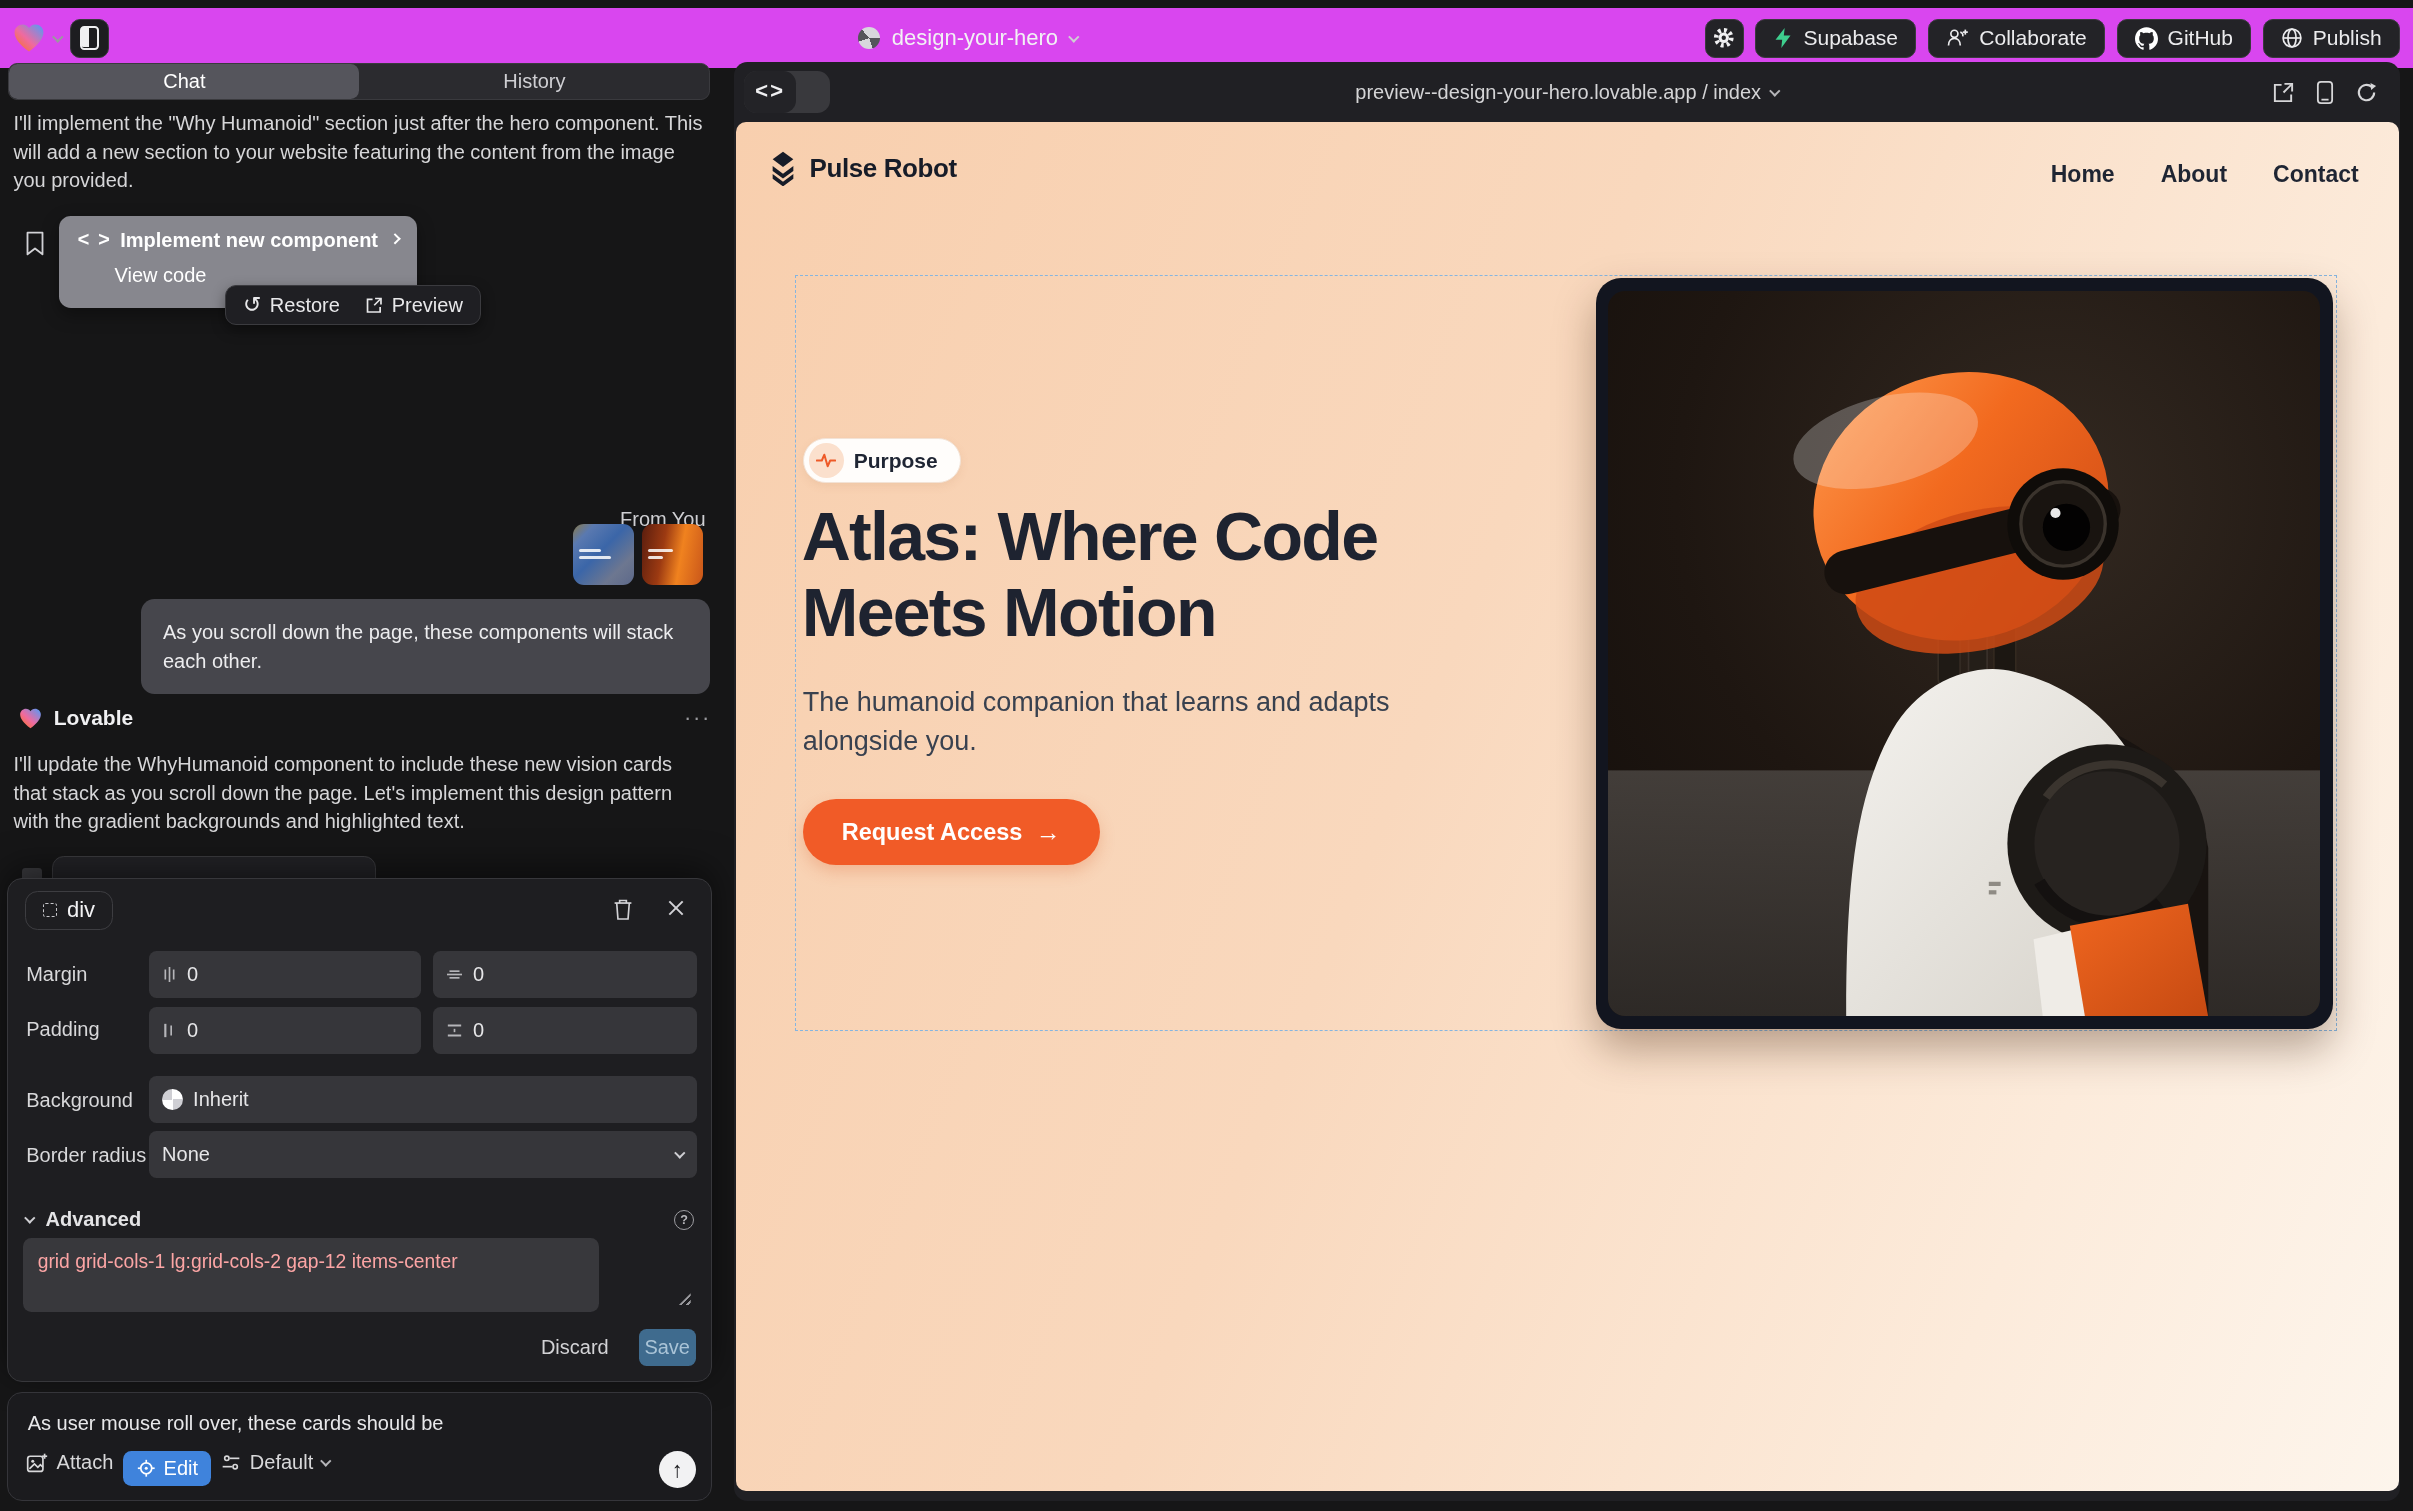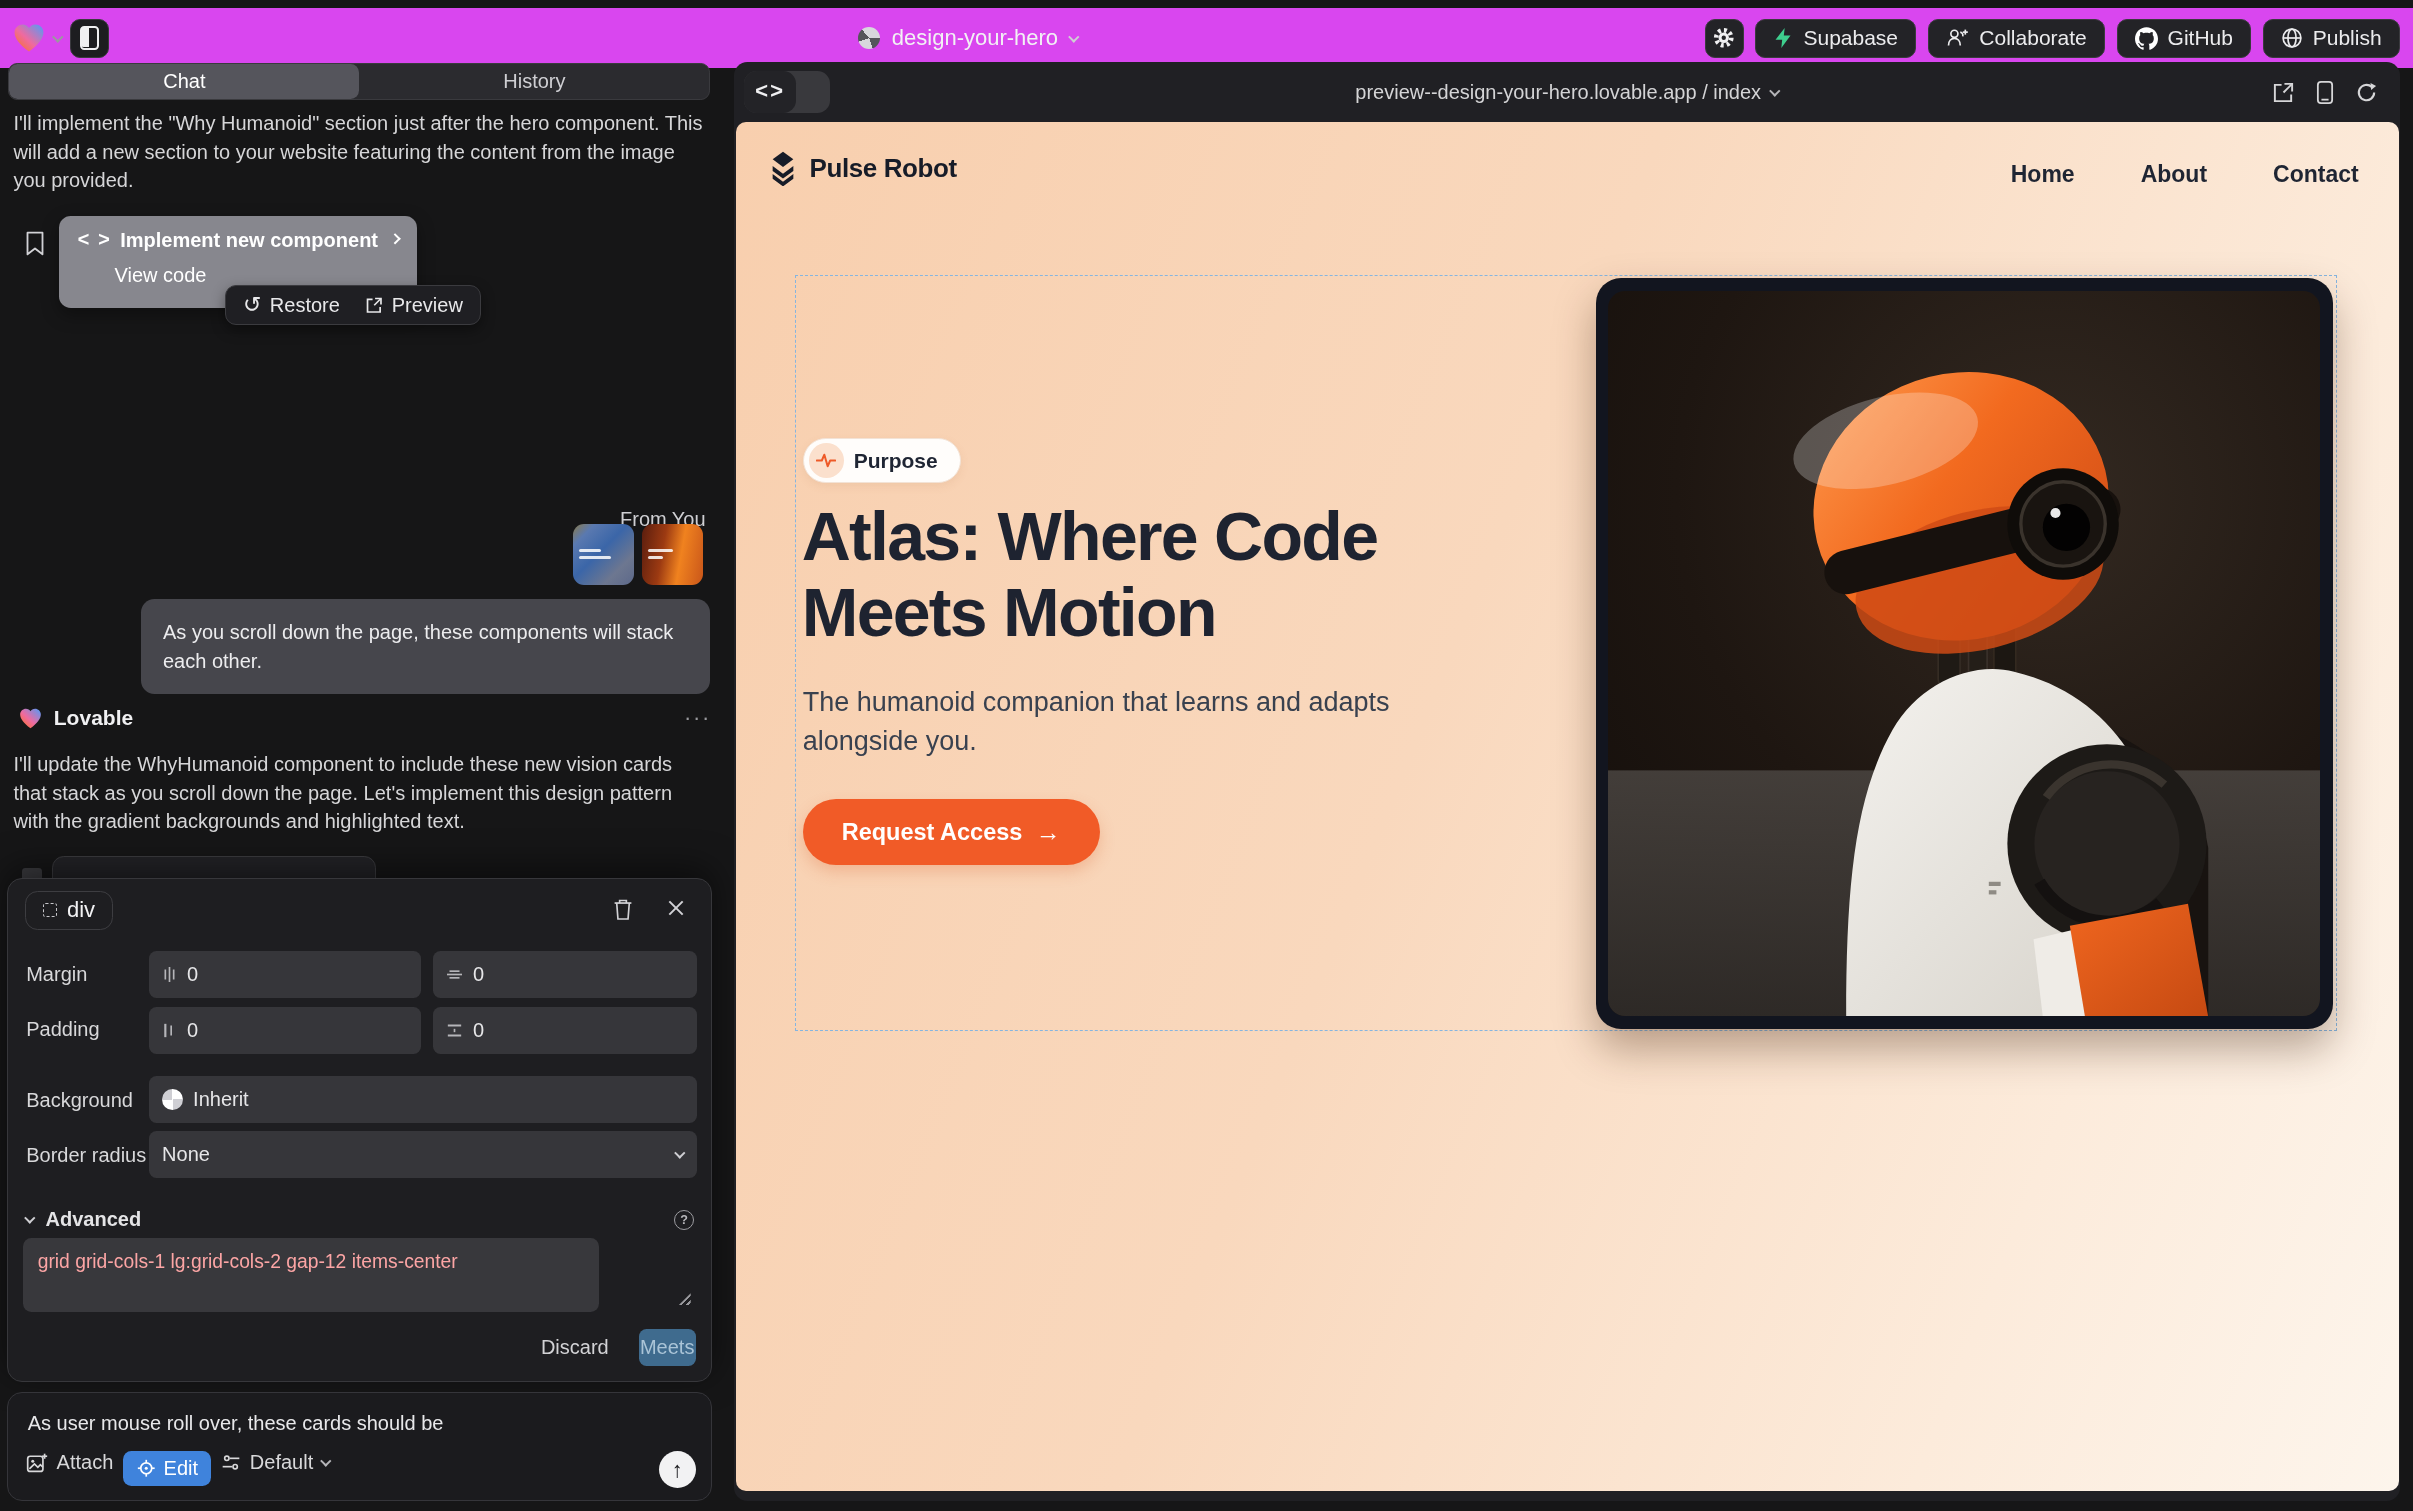--- a/index.html
+++ b/index.html
@@ -78,21 +78,21 @@
   .preview { position:absolute; left:734px; top:62px; width:1666px; height:1439px; background:#202024; border-radius:13.4px; }
   .chrome { position:absolute; left:0; top:0; width:100%; height:60px; }
   .code-toggle { position:absolute; left:10px; top:9.2px; width:86px; height:42px; background:#39393d; border-radius:12.6px; cursor:pointer; }
   .code-toggle .knob { position:absolute; left:0; top:0; width:52px; height:42px; background:#232327; border-radius:12.6px; display:flex; align-items:center; justify-content:center; color:#f0f0f2; }
   .url-bar { position:absolute; left:0; top:0; width:100%; height:60px; display:flex; align-items:center; justify-content:center; gap:10px; font-size:20px; color:#d4d4d6; }
   .chrome-icons { position:absolute; right:22px; top:0; height:60px; display:flex; align-items:center; gap:20px; color:#d6d6d8; }
   .chrome-icons > span { cursor:pointer; display:flex; }
   .page { position:absolute; left:1.7px; top:60px; width:1663px; height:1369px; border-radius:10px; overflow:hidden; background:linear-gradient(112deg, #f8cfae 0%, #f9d8bd 42%, #fcebdb 78%, #fdf5ec 100%);padding-left:12px; }
   .site-header { position:absolute; left:0; top:0; width:100%; height:101px; }
   .brand { position:absolute; left:32px; top:28.6px; display:flex; align-items:center; gap:11.8px; font-size:26px; font-weight:800; color:#171c28; letter-spacing:-0.4px; }
-  .site-nav { position:absolute; right:40px; top:39px; display:flex; gap:66px; font-size:23px; font-weight:600; color:#1f2533; }
+  .site-nav { position:absolute; right:40px; top:39px; display:flex; gap:46px; font-size:23px; font-weight:600; color:#1f2533; }
   .site-nav span { cursor:pointer; }
   .sel-outline { position:absolute; left:59px; top:153px; width:1542px; height:756px; border:1.7px dashed #85b5e0; pointer-events:none; }
   .badge { position:absolute; left:67px; top:316px; height:45px; display:flex; align-items:center; gap:10px; padding:3.4px 22px 3.4px 5px; background:#fffdfb; border:0.8px solid #f3e3d6; border-radius:23.5px; box-shadow:0 3.4px 8.4px rgba(180,120,80,.12); font-size:21px; font-weight:600; color:#1f2533; }
   .badge-ic { width:35px; height:35px; border-radius:50%; background:#fbe0cd; display:flex; align-items:center; justify-content:center; }
   .hero-title { position:absolute; left:66px; top:376px; width:722px; font-size:68px; line-height:76px; font-weight:800; letter-spacing:-1.7px; color:#1e2330; }
   .hero-sub { position:absolute; left:67px; top:561px; width:588px; font-size:27px; line-height:39px; color:#39414f; }
   .cta-btn { position:absolute; left:67px; top:677px; height:66px; display:flex; align-items:center; gap:13.4px; padding:0 39px; background:#f15b27; border-radius:33px; color:#ffffff; font-size:23.5px; font-weight:600; cursor:pointer; box-shadow:0 6.7px 15px rgba(220,90,40,.25); }
   .robot-card { position:absolute; left:860px; top:156px; width:737px; height:751px; background:#12151f; border-radius:25px; padding:12.6px; box-shadow:0 20px 42px rgba(60,30,10,.35); }
   .robot-card svg { width:100%; height:100%; border-radius:17px; display:block; }
   .icon-svg { display:block; }
@@ -312,21 +312,21 @@
         <span class="chev" style="color:#cfcfd3;"></span>
         <span>Advanced</span>
         <span class="help-circ">?</span>
       </div>
 
       <div class="classes-box">grid grid-cols-1 lg:grid-cols-2 gap-12 items-center</div>
       <span class="resize-grip" style="right:20px; bottom:76px;"></span>
 
       <div class="insp-footer">
         <span class="discard-btn">Discard</span>
-        <span class="save-btn">Meets</span>
+        <span class="save-btn">Save</span>
       </div>
     </div>
 
     <div class="composer">
       <div class="composer-text">As user mouse roll over, these cards should be</div>
       <div class="composer-row">
         <span class="c-item">
           <svg class="icon-svg" width="22" height="22" viewBox="0 0 26 26">
             <rect x="2" y="5" width="18" height="18" rx="3" fill="none" stroke="#d8d8da" stroke-width="2"></rect>
             <circle cx="8" cy="11" r="1.8" fill="#d8d8da"></circle>

